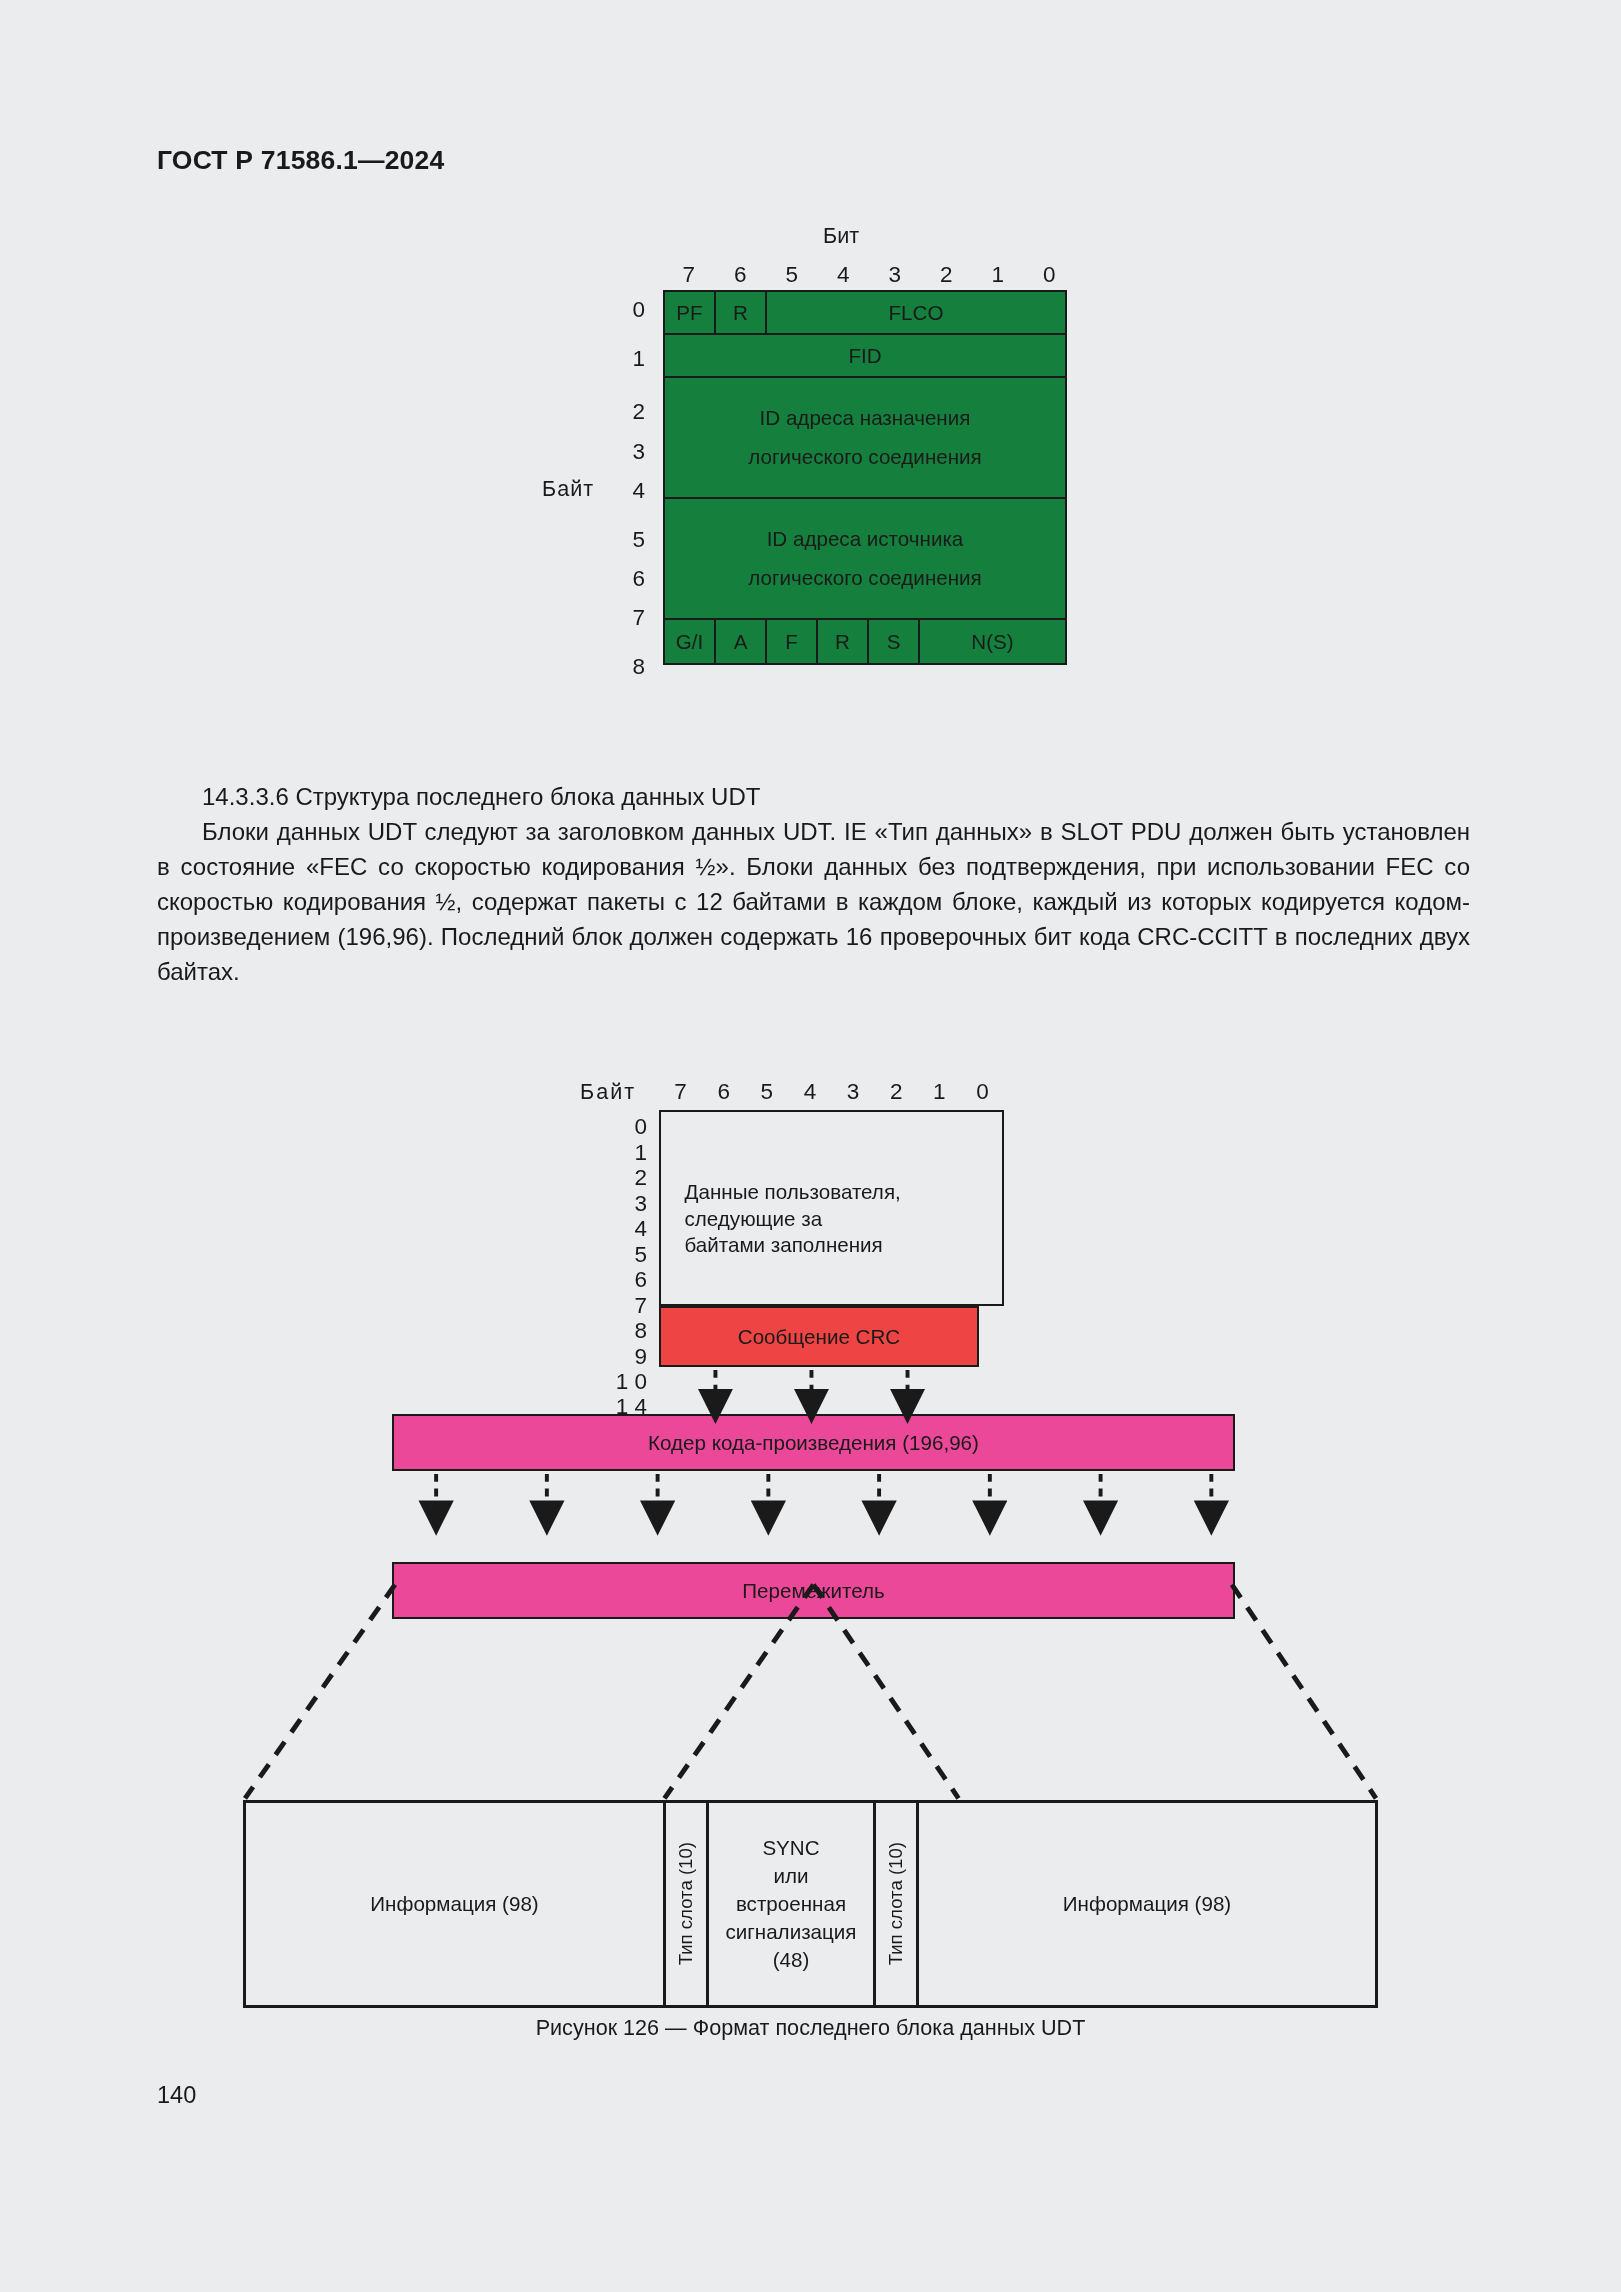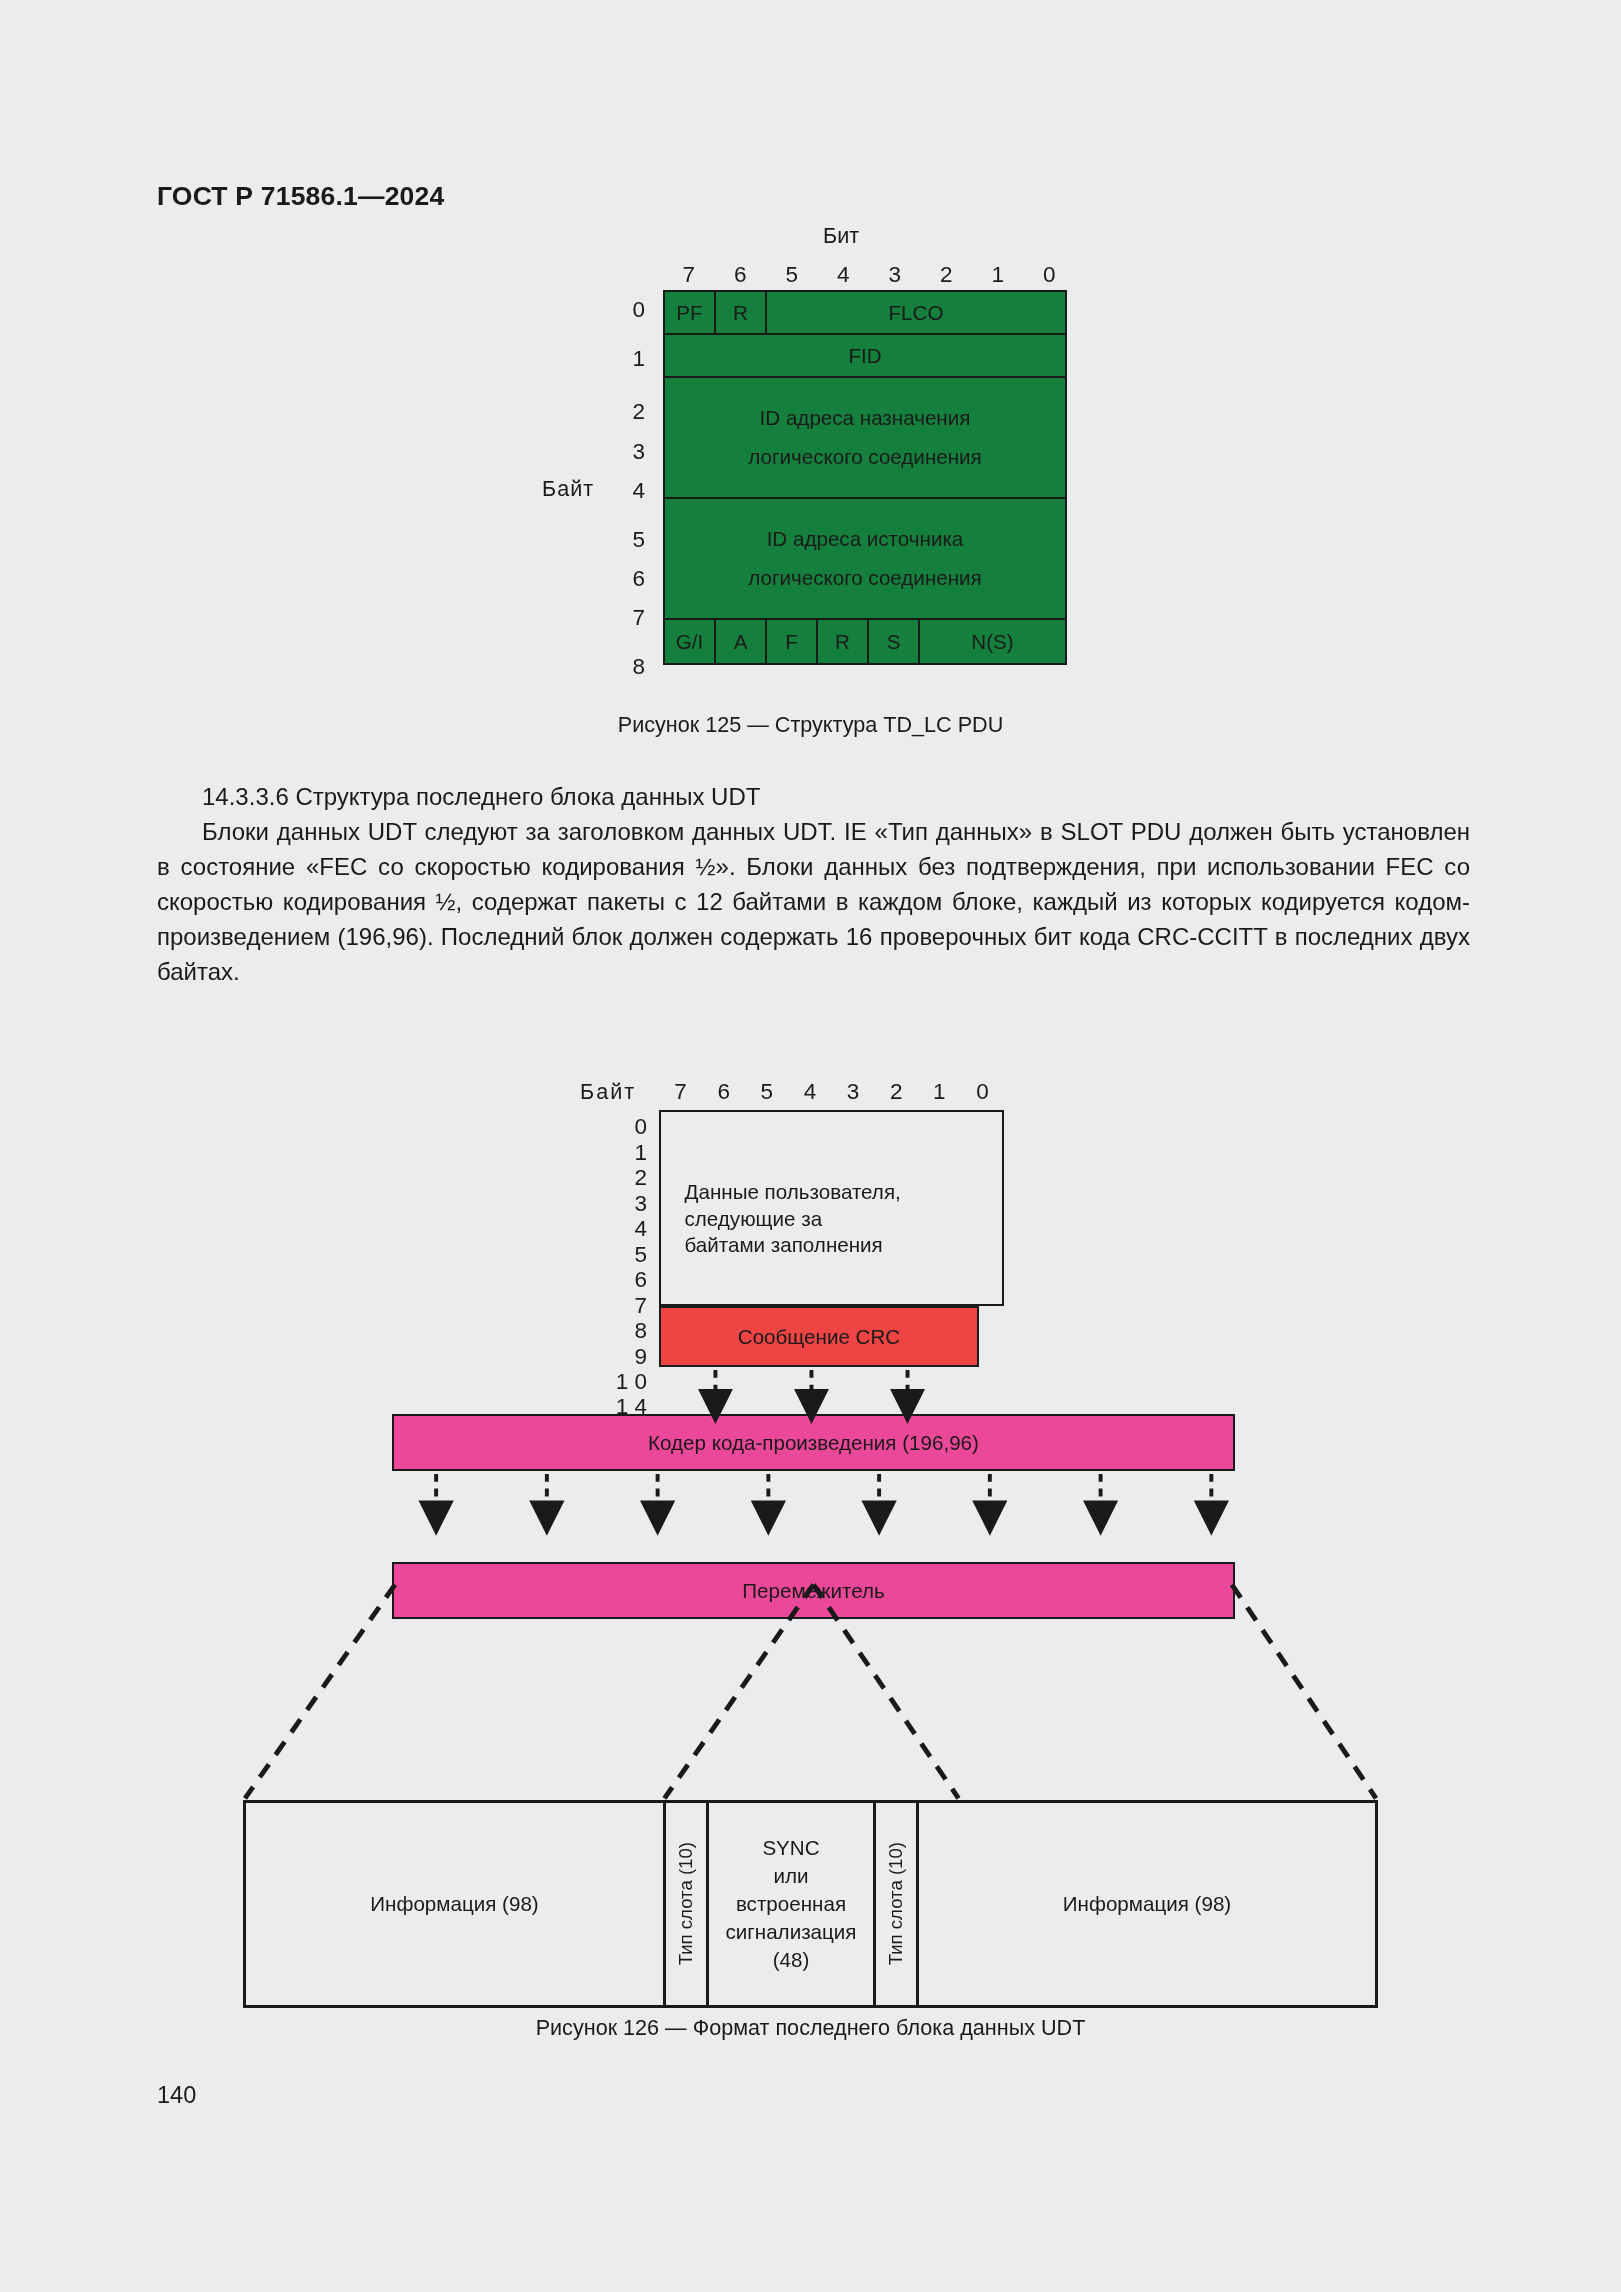--- a/index.html
+++ b/index.html
@@ -22,21 +22,20 @@
   }
 
   
   .doc-header {
     position: absolute;
     left: 157px;
     top: 145px;
     font-size: 26.5px;
     font-weight: bold;
     letter-spacing: 0.2px;
-    margin-top: 36px;
   }
 
   
   #fig125 {
     position: absolute;
     left: 0;
     top: 223px;
     width: 1621px;
     height: 470px;
   }
@@ -324,21 +323,20 @@
         <div class="cell" style="width:51px">A</div>
         <div class="cell" style="width:51px">F</div>
         <div class="cell" style="width:51px">R</div>
         <div class="cell" style="width:51px">S</div>
         <div class="cell nobr" style="flex:1">N(S)</div>
       </div>
 
     </div>
   </div>
 
-  <div class="fig-caption" style="top:712px">Рисунок 125 — Структура TD_LC PDU</div>
 
   <div class="body-text">
     <p class="ind">14.3.3.6 Структура последнего блока данных UDT</p>
     <p class="ind">Блоки данных UDT следуют за заголовком данных UDT. IE «Тип данных» в SLOT PDU должен быть установлен в состояние «FEC со скоростью кодирования ½». Блоки данных без подтверждения, при использовании FEC со скоростью кодирования ½, содержат пакеты с 12 байтами в каждом блоке, каждый из которых кодируется кодом-произведением (196,96). Последний блок должен содержать 16 проверочных бит кода CRC-CCITT в последних двух байтах.</p>
   </div>
 
   <div id="fig126">
 
     <div class="byte-word">Байт</div>
 

